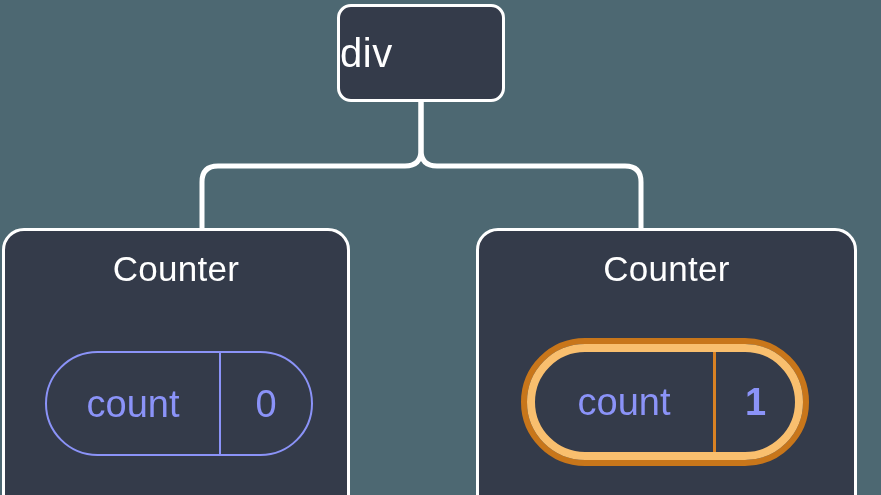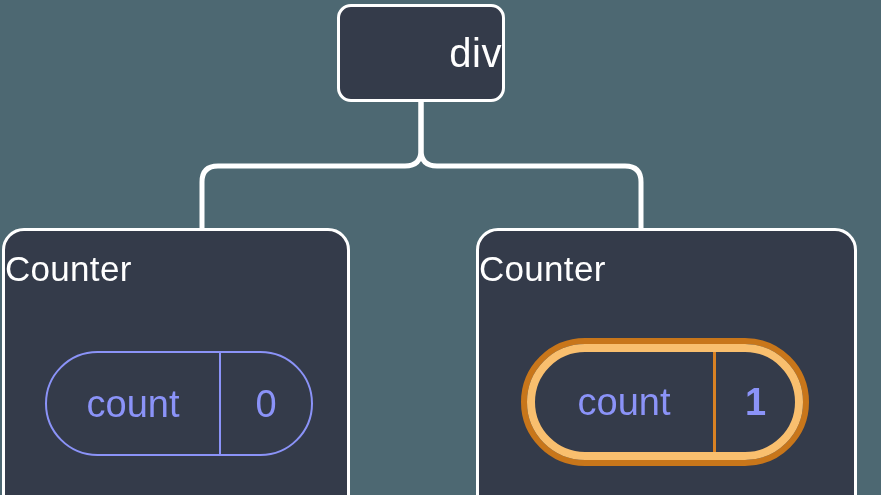--- a/index.html
+++ b/index.html
@@ -34,21 +34,21 @@
     left: 337px;
     top: 4px;
     width: 168px;
     height: 98px;
     box-sizing: border-box;
     background: #343b4a;
     border: 3px solid #ffffff;
     border-radius: 14px;
     display: flex;
     align-items: center;
-    justify-content: flex-end;
+    justify-content: flex-start;
     z-index: 3;
   }
   .node-root .root-label {
     color: #ffffff;
     font-size: 40px;
     font-weight: 300;
     letter-spacing: 0.5px;
     line-height: 1;
   }
 
@@ -64,20 +64,21 @@
     z-index: 2;
   }
   .card-left  { left: 2px;   width: 348px; }
   .card-right { left: 476px; width: 381px; }
 
   .card-title {
     position: absolute;
     top: 20px;
     left: 0;
     right: 0;
+    text-align: center;
     color: #ffffff;
     font-size: 35px;
     font-weight: 300;
     letter-spacing: 0.3px;
     line-height: 1;
   }
 
   
   .pill {
     position: absolute;

